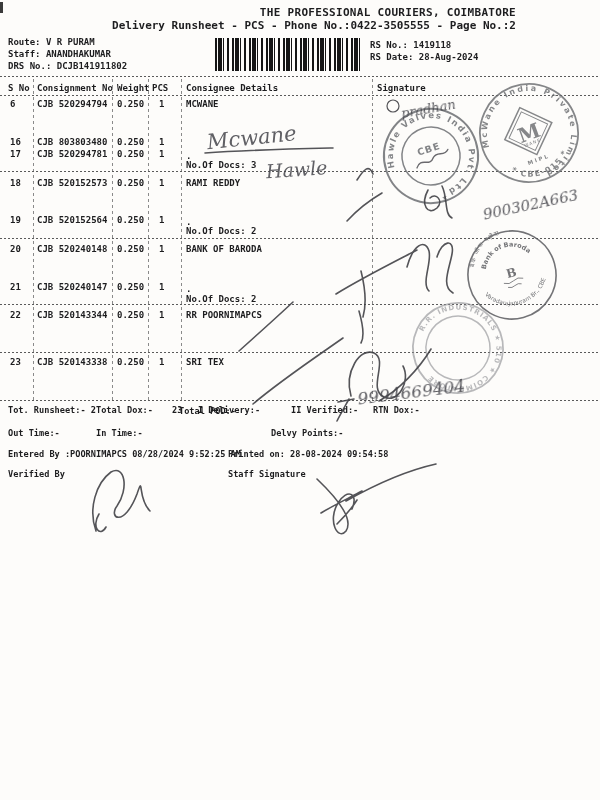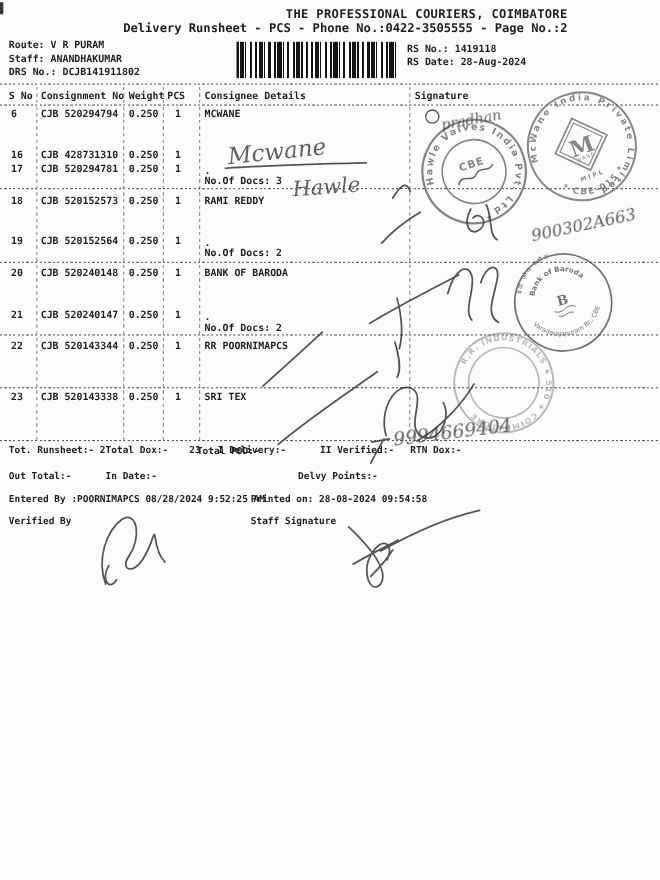--- a/index.html
+++ b/index.html
@@ -55,21 +55,21 @@
 
   <div>
     <span class="t" style="left:10px;top:100px">6</span>
     <span class="t" style="left:37px;top:100px">CJB 520294794</span>
     <span class="t" style="left:117px;top:100px">0.250</span>
     <span class="t" style="left:159px;top:100px">1</span>
     <span class="t" style="left:186px;top:100px">MCWANE</span>
   </div>
   <div>
     <span class="t" style="left:10px;top:138px">16</span>
-    <span class="t" style="left:37px;top:138px">CJB 428731310</span>
+    <span class="t" style="left:37px;top:138px">CJB 803803480</span>
     <span class="t" style="left:117px;top:138px">0.250</span>
     <span class="t" style="left:159px;top:138px">1</span>
   </div>
   <div>
     <span class="t" style="left:10px;top:150px">17</span>
     <span class="t" style="left:37px;top:150px">CJB 520294781</span>
     <span class="t" style="left:117px;top:150px">0.250</span>
     <span class="t" style="left:159px;top:150px">1</span>
     <span class="t" style="left:186px;top:152px">.</span>
   </div>
@@ -128,22 +128,22 @@
   </div>
   <div class="hline" style="top:400px"></div>
 
   <div class="t small" style="left:8px;top:406px">Tot. Runsheet:- 2</div>
   <div class="t small" style="left:96px;top:406px">Total Dox:-</div>
   <div class="t small" style="left:172px;top:406px">23</div>
   <div class="t small" style="left:198px;top:406px">I Delivery:-</div>
   <div class="t small" style="left:291px;top:406px">II Verified:-</div>
   <div class="t small" style="left:373px;top:406px">RTN Dox:-</div>
 
-  <div class="t small" style="left:8px;top:429px">Out Total:-</div>
-  <div class="t small" style="left:96px;top:429px">In Date:-</div>
+  <div class="t small" style="left:8px;top:429px">Out Time:-</div>
+  <div class="t small" style="left:96px;top:429px">In Time:-</div>
   <div class="t small" style="left:179px;top:407px">Total POD:-</div>
   <div class="t small" style="left:271px;top:429px">Delvy Points:-</div>
 
   <div class="t small" style="left:8px;top:450px">Entered By :POORNIMAPCS 08/28/2024 9:52:25 AM</div>
   <div class="t small" style="left:228px;top:450px">Printed on: 28-08-2024 09:54:58</div>
 
   <div class="t small" style="left:8px;top:470px">Verified By</div>
   <div class="t small" style="left:228px;top:470px">Staff Signature</div>
 
   <svg class="stamp" style="left:376px;top:101px;transform:rotate(-18deg)" width="110" height="110" viewBox="0 0 110 110">

